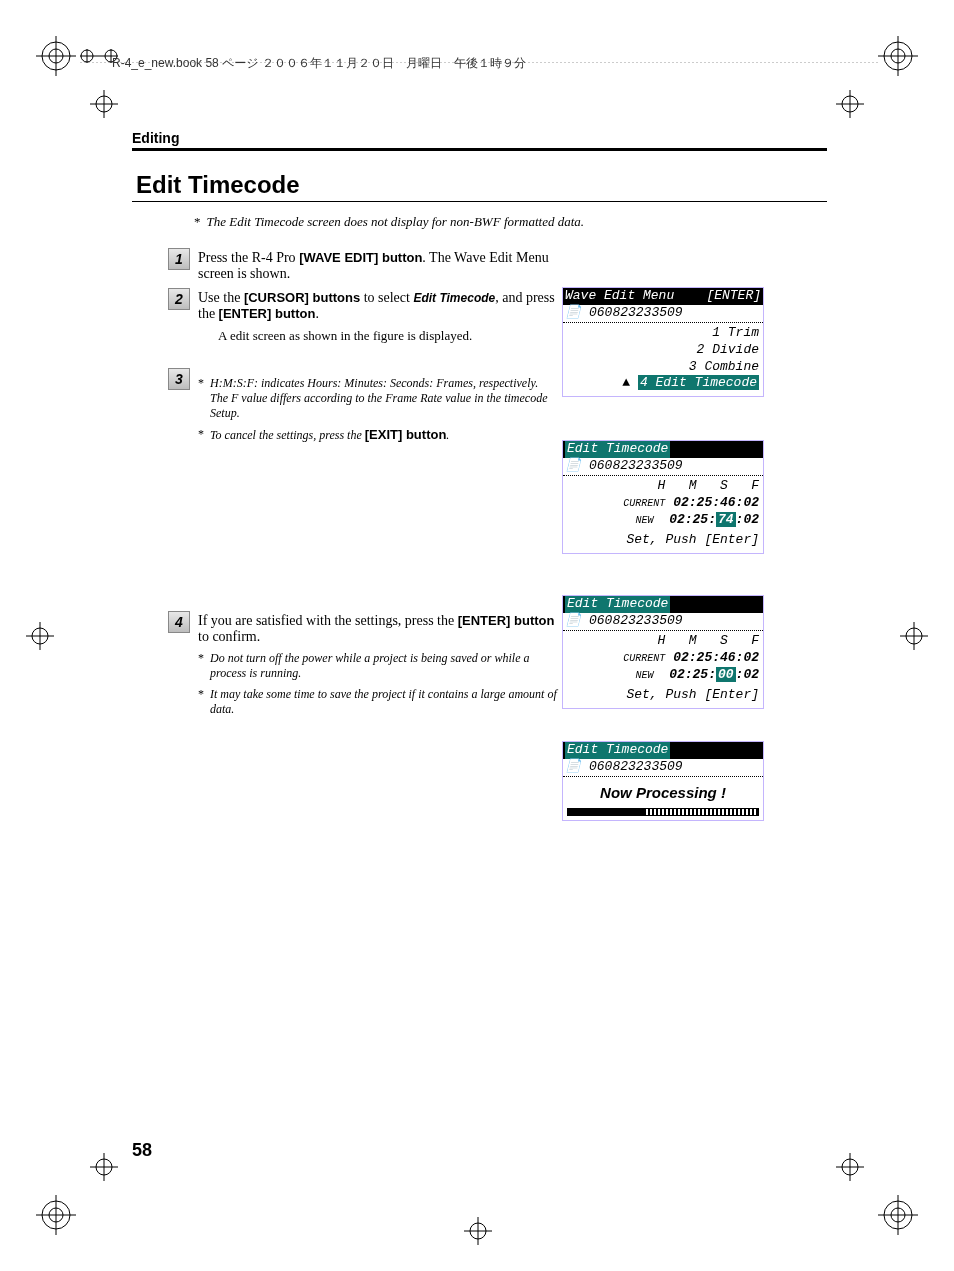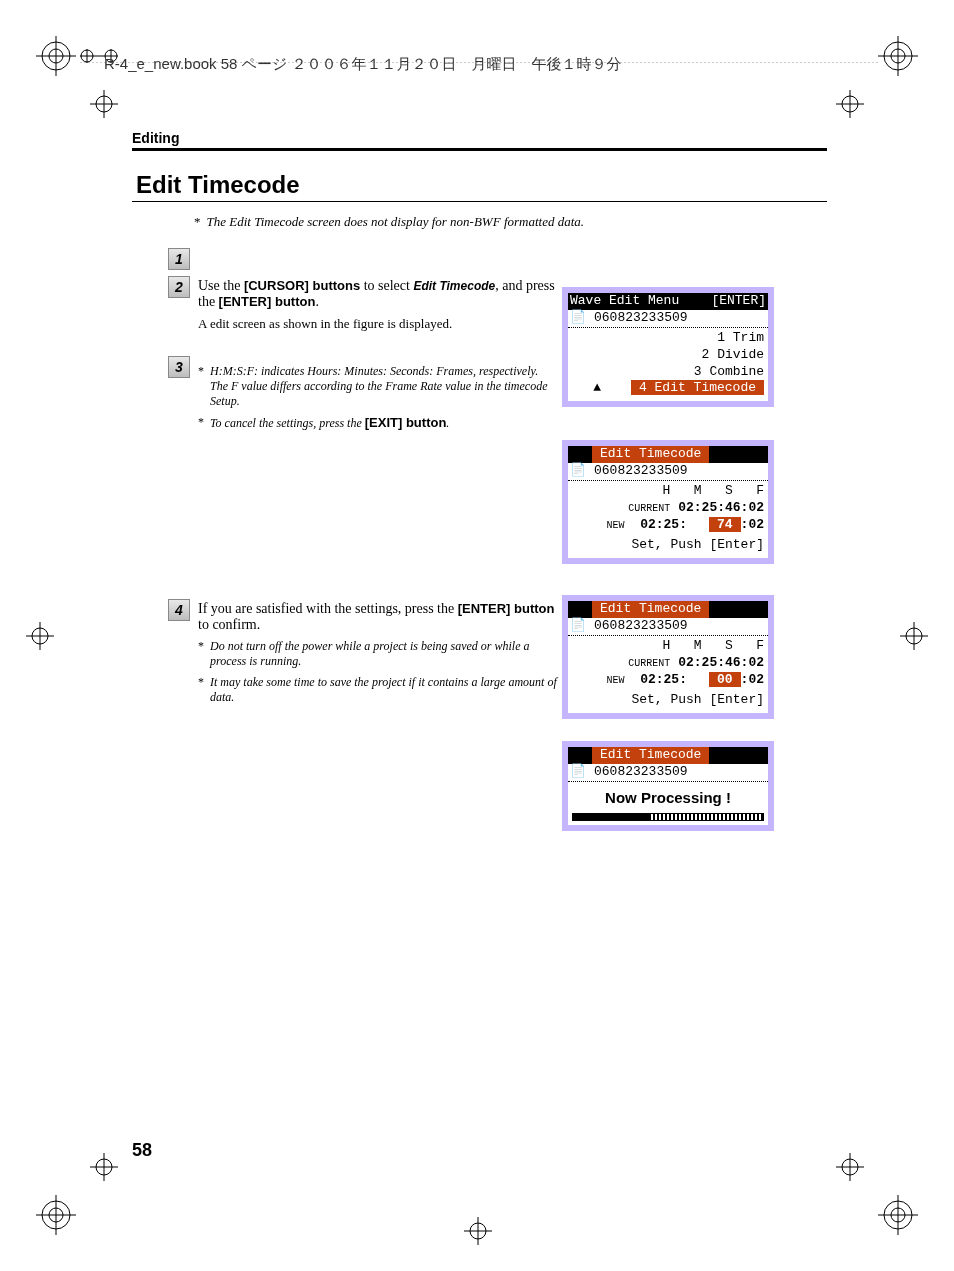--- a/index.html
+++ b/index.html
@@ -11,34 +11,34 @@
   .page-title{font-family:Arial,Helvetica,sans-serif;font-weight:bold;font-size:24px;margin:0 0 2px 0;padding-left:4px;}
   .page-title-underline{height:1px;background:#000;margin-bottom:12px;}
   .intro-text{font-size:14px;margin-left:62px;margin-bottom:10px;}
   .intro-note{font-size:13px;font-style:italic;margin-left:62px;margin-bottom:20px;}
   .intro-note .ast{font-style:normal;margin-right:6px;}
   .step-row{display:flex;align-items:flex-start;margin-left:36px;margin-bottom:8px;}
   .step-num{width:20px;height:20px;background:linear-gradient(#e8e8e8,#bdbdbd);border:1px solid #888;font-family:Arial,Helvetica,sans-serif;font-weight:bold;font-style:italic;font-size:14px;text-align:center;line-height:20px;margin-right:8px;flex:none;margin-top:-2px;}
   .step-body{flex:1;font-size:14px;max-width:360px;}
   .step-body .bold{font-family:Arial,Helvetica,sans-serif;font-weight:bold;font-size:13px;}
   .step-body .bold-italic{font-family:Arial,Helvetica,sans-serif;font-weight:bold;font-style:italic;font-size:12px;}
-  .step-body .sub{font-size:13px;margin-top:6px;}
+  .step-body .sub{font-size:13px;margin-top:6px;margin-left:20px;}
   .step-body .note{font-style:italic;font-size:12px;margin-top:6px;display:flex;}
   .step-body .note .ast{font-style:normal;margin-right:6px;flex:none;}
-  .lcd{position:absolute;font-family:"Courier New",monospace;font-size:13px;line-height:1.3;border:6px solid #c4b5fd;background:#fff;width:200px;}
+  .lcd{position:absolute;font-family:"Courier New",monospace;font-size:13px;line-height:1.3;border:1px solid #c4b5fd;background:#fff;width:200px;font-style:italic;}
   .lcd-title{background:#000;color:#fff;padding:0 2px;display:flex;justify-content:space-between;}
   .lcd-title-right{color:#fff;}
   .lcd-file{border-bottom:1px dotted #000;padding:0 2px;}
   .lcd-body{padding:2px 4px 4px 4px;text-align:right;}
   .lcd-row{white-space:pre;}
-  .lcd-inv{background:#c2410c;color:#fff;padding:0 8px;margin-left:22px;}
+  .lcd-inv{background:#0f766e;color:#fff;padding:0 2px;}
   .lcd-big{font-size:15px;font-weight:bold;font-family:Arial,Helvetica,sans-serif;text-align:center;margin-top:6px;}
   .lcd-progress{height:6px;border:1px solid #000;margin:6px 4px 4px 4px;position:relative;background:repeating-linear-gradient(90deg,#000 0,#000 2px,#fff 2px,#fff 4px);}
   .lcd-progress-fill{position:absolute;left:0;top:0;bottom:0;width:40%;background:#000;}
-  .header-text{position:absolute;left:104px;top:55px;font-family:"MS PGothic","Hiragino Kaku Gothic Pro",sans-serif;font-size:15px;color:#333;}
+  .header-text{position:absolute;left:112px;top:55px;font-family:"MS PGothic","Hiragino Kaku Gothic Pro",sans-serif;font-size:12px;color:#333;}
   .page-number{position:absolute;left:132px;top:1140px;font-family:Arial,Helvetica,sans-serif;font-weight:bold;font-size:18px;} 
 </style>
 </head>
 <body>
 
 <div class="crop-marks">
 
   <svg style="left:36px;top:36px" width="40" height="40">
       <g stroke="#000" fill="none" stroke-width="1">
         <circle cx="20" cy="20" r="14"></circle>
@@ -148,20 +148,23 @@
   <div class="section-label-underline"></div>
 
   <h1 class="page-title">Edit Timecode</h1>
   <div class="page-title-underline"></div>
 
   <div class="intro-note"><span class="ast">*</span><span>The Edit Timecode screen does not display for non-BWF formatted data.</span></div>
 
   <div id="steps-container">
       <div class="step-row">
         <div class="step-num">1</div>
+        <div class="step-body">
+          <div><span>Press the R-4 Pro </span><span class="bold">[WAVE EDIT] button</span><span>. The Wave Edit Menu screen is shown.</span></div>
+        </div>
       </div>
       <div class="step-row">
         <div class="step-num">2</div>
         <div class="step-body">
           <div><span>Use the </span><span class="bold">[CURSOR] buttons</span><span> to select </span><span class="bold-italic">Edit Timecode</span><span>, and press the </span><span class="bold">[ENTER] button</span><span>.</span></div>
           <div class="sub">A edit screen as shown in the figure is displayed.</div>
         </div>
       </div>
       <div class="step-row" style="margin-top: 26px;">
         <div class="step-num">3</div>

